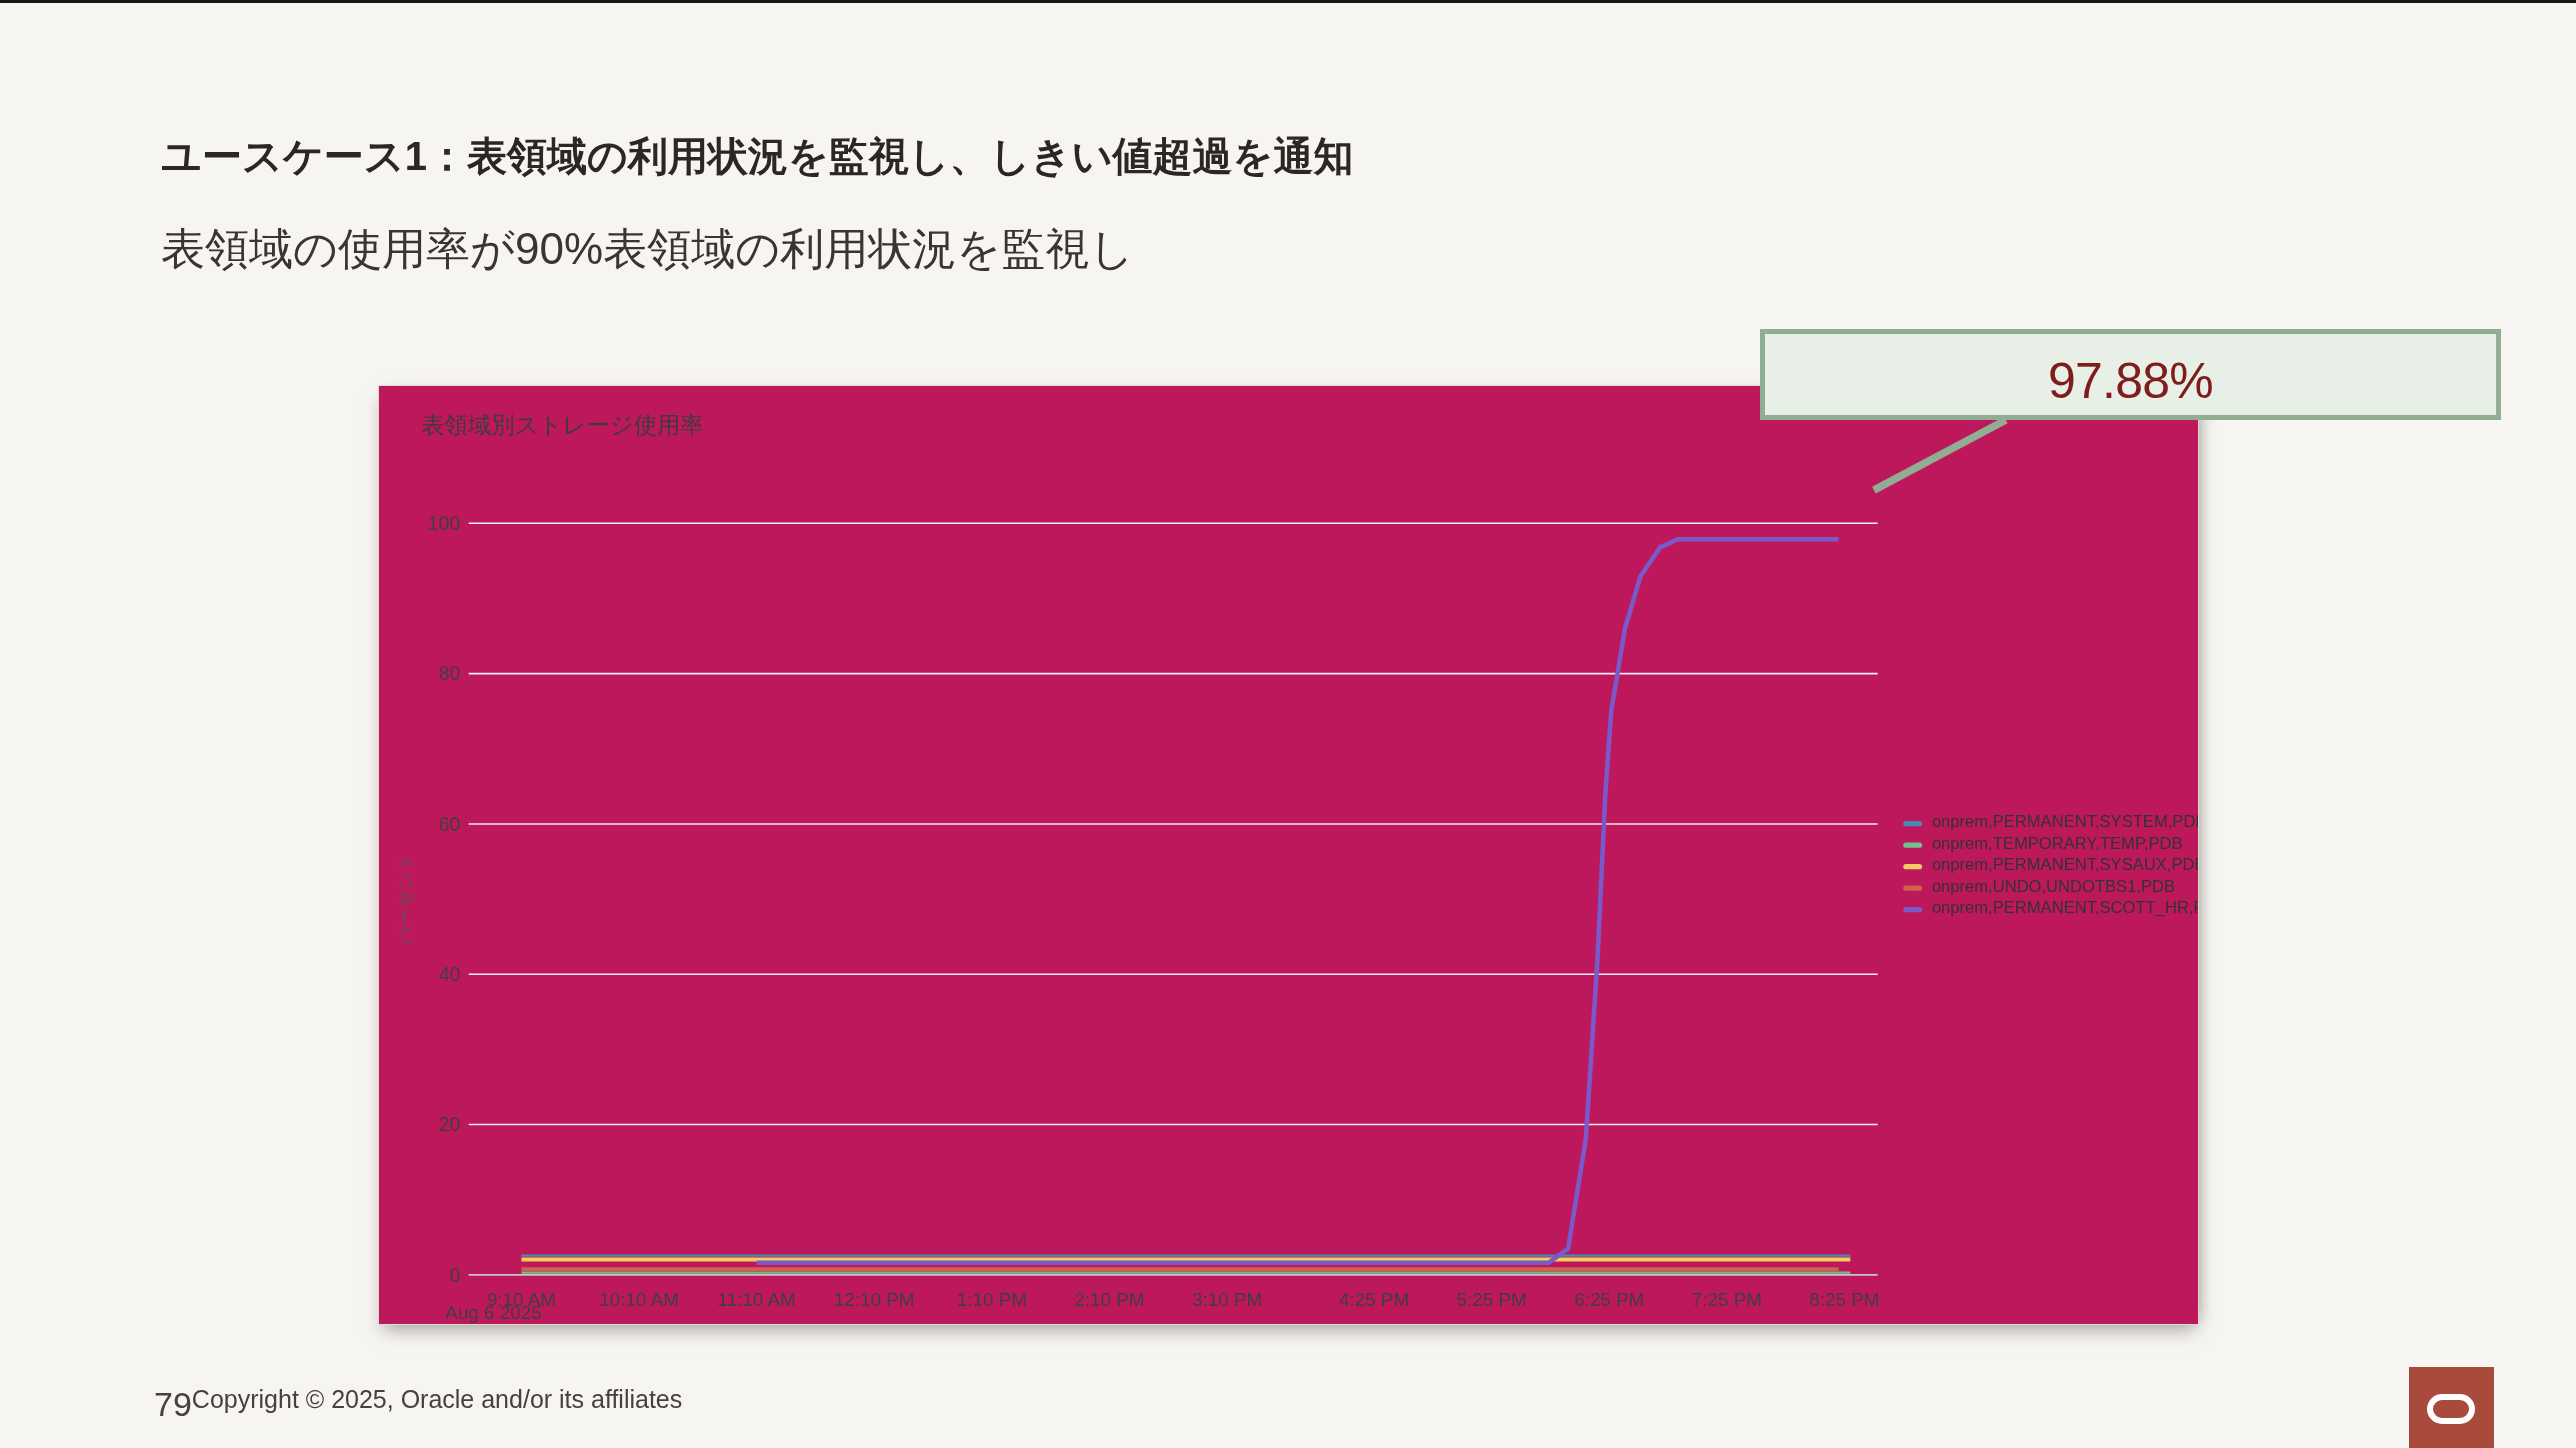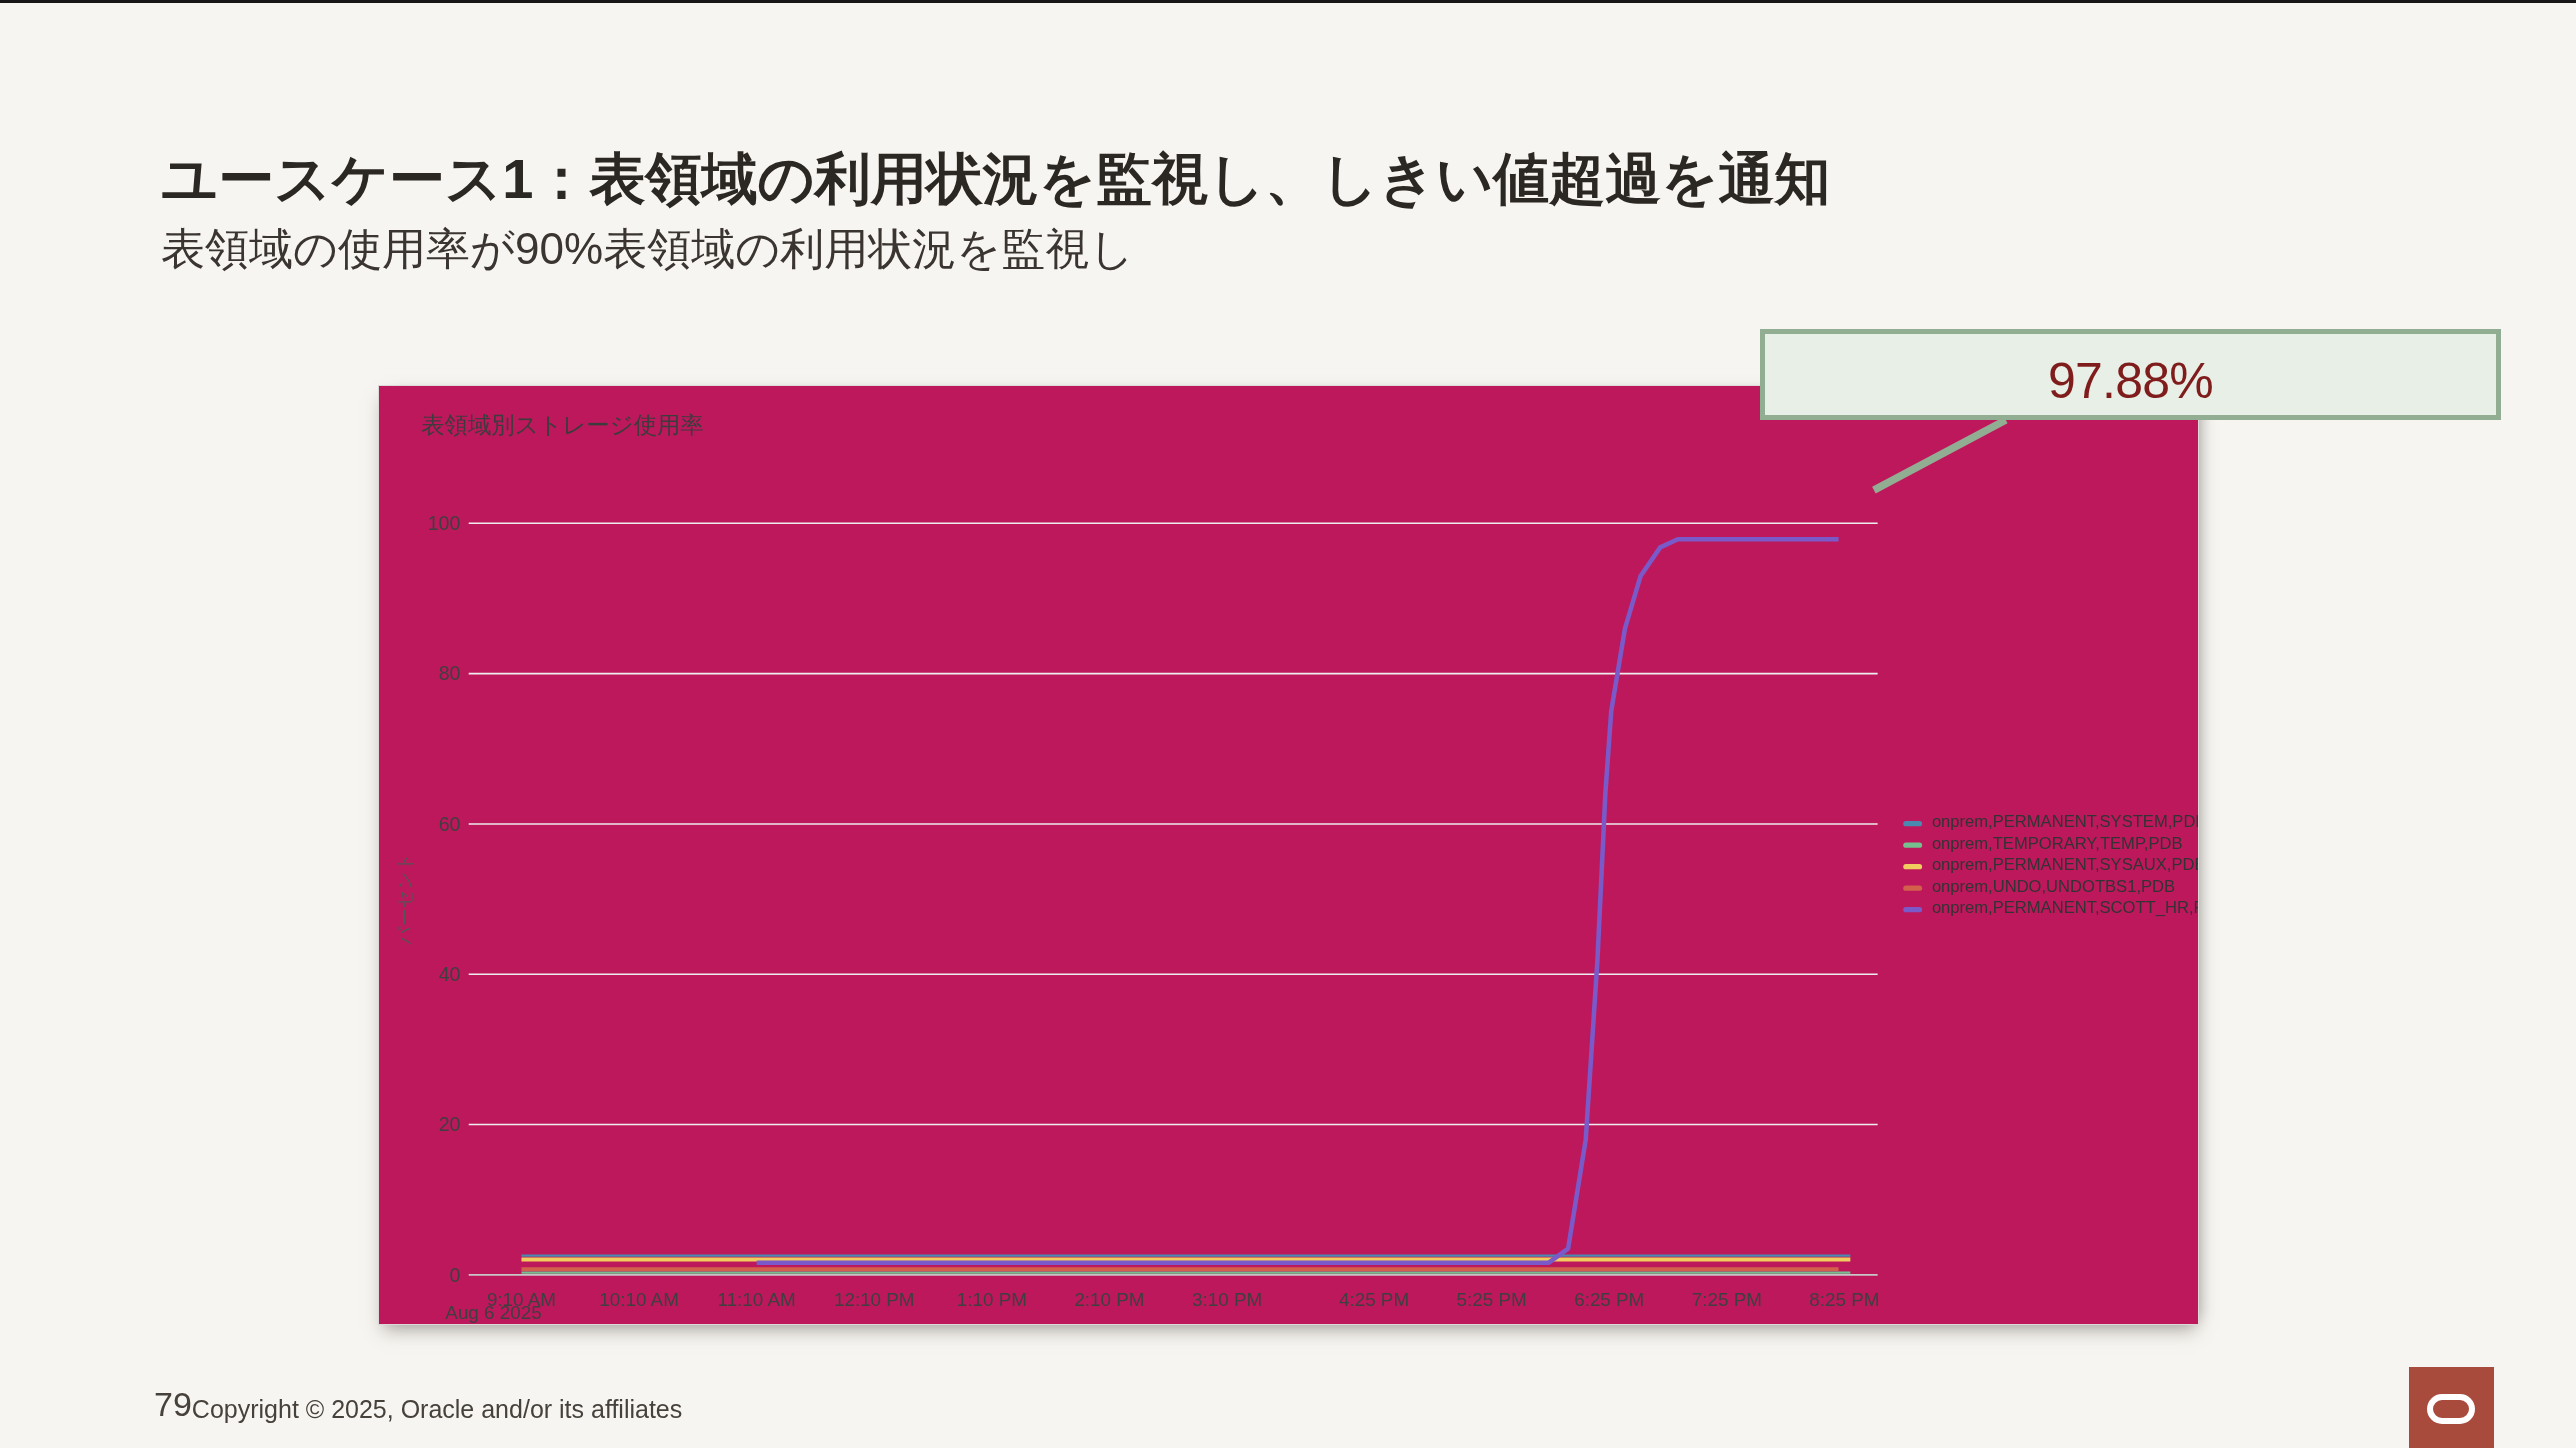--- a/index.html
+++ b/index.html
@@ -4,22 +4,22 @@
 <style>
   html,body{margin:0;padding:0;}
   body{
     width:2576px;height:1449px;position:relative;overflow:hidden;
     background:#f7f5f1;
     font-family:"Liberation Sans", sans-serif;
     -webkit-font-smoothing:antialiased;
   }
   .top-bar{position:absolute;left:0;top:0;width:2576px;height:3px;background:#171717;}
   .slide-title{
-    position:absolute;left:161px;top:148px;width:2186px;
-    font-size:56px;font-weight:700;color:#2b2723;letter-spacing:0px;line-height:1.1;
+    position:absolute;left:161px;top:134px;width:2186px;
+    font-size:40px;font-weight:700;color:#2b2723;letter-spacing:0px;line-height:1.1;
   }
   .slide-subtitle{
     position:absolute;left:161px;top:223px;width:1960px;
     font-size:44px;font-weight:400;color:#3a3531;line-height:1.2;
   }
   .chart-panel{
     position:absolute;left:378px;top:364px;width:1819px;height:938px;
     background:#be185d;border:0.8px solid #dcdad7;box-sizing:content-box;
     box-shadow:0 9px 16.6px -4.5px rgba(100,95,88,.5), 9px 0 13.6px -7.5px rgba(100,95,88,.35);
     margin-top:21px;
@@ -28,21 +28,21 @@
   .callout{
     position:absolute;left:1760px;top:329px;width:741px;height:91px;
     background:#e8efe6;border:5.3px solid #92ae92;box-sizing:border-box;
     display:flex;align-items:baseline;justify-content:center;gap:1.5px;
     padding-top:18px;
   }
   .callout .prefix{font-size:35px;color:#1d1d1d;}
   .callout .value{font-size:50px;color:#7f1d1d;letter-spacing:-0.8px;}
   .connector-svg{position:absolute;left:1846px;top:411px;width:196px;height:98px;pointer-events:none;}
   .footer{
-    position:absolute;left:154px;top:1385px;display:flex;align-items:flex-end;
+    position:absolute;left:154px;top:1385px;display:flex;align-items:flex-start;
     color:#46413b;
   }
   .page-number{font-size:34px;font-weight:400;}
   .copyright{font-size:25px;color:#46413b;}
   .oracle-logo{
     position:absolute;left:2409px;top:1367px;width:85px;height:81px;
     background:#a84b3c;
   }
   .oracle-logo .o-mark{
     position:absolute;left:18px;top:27px;width:48px;height:30px;

